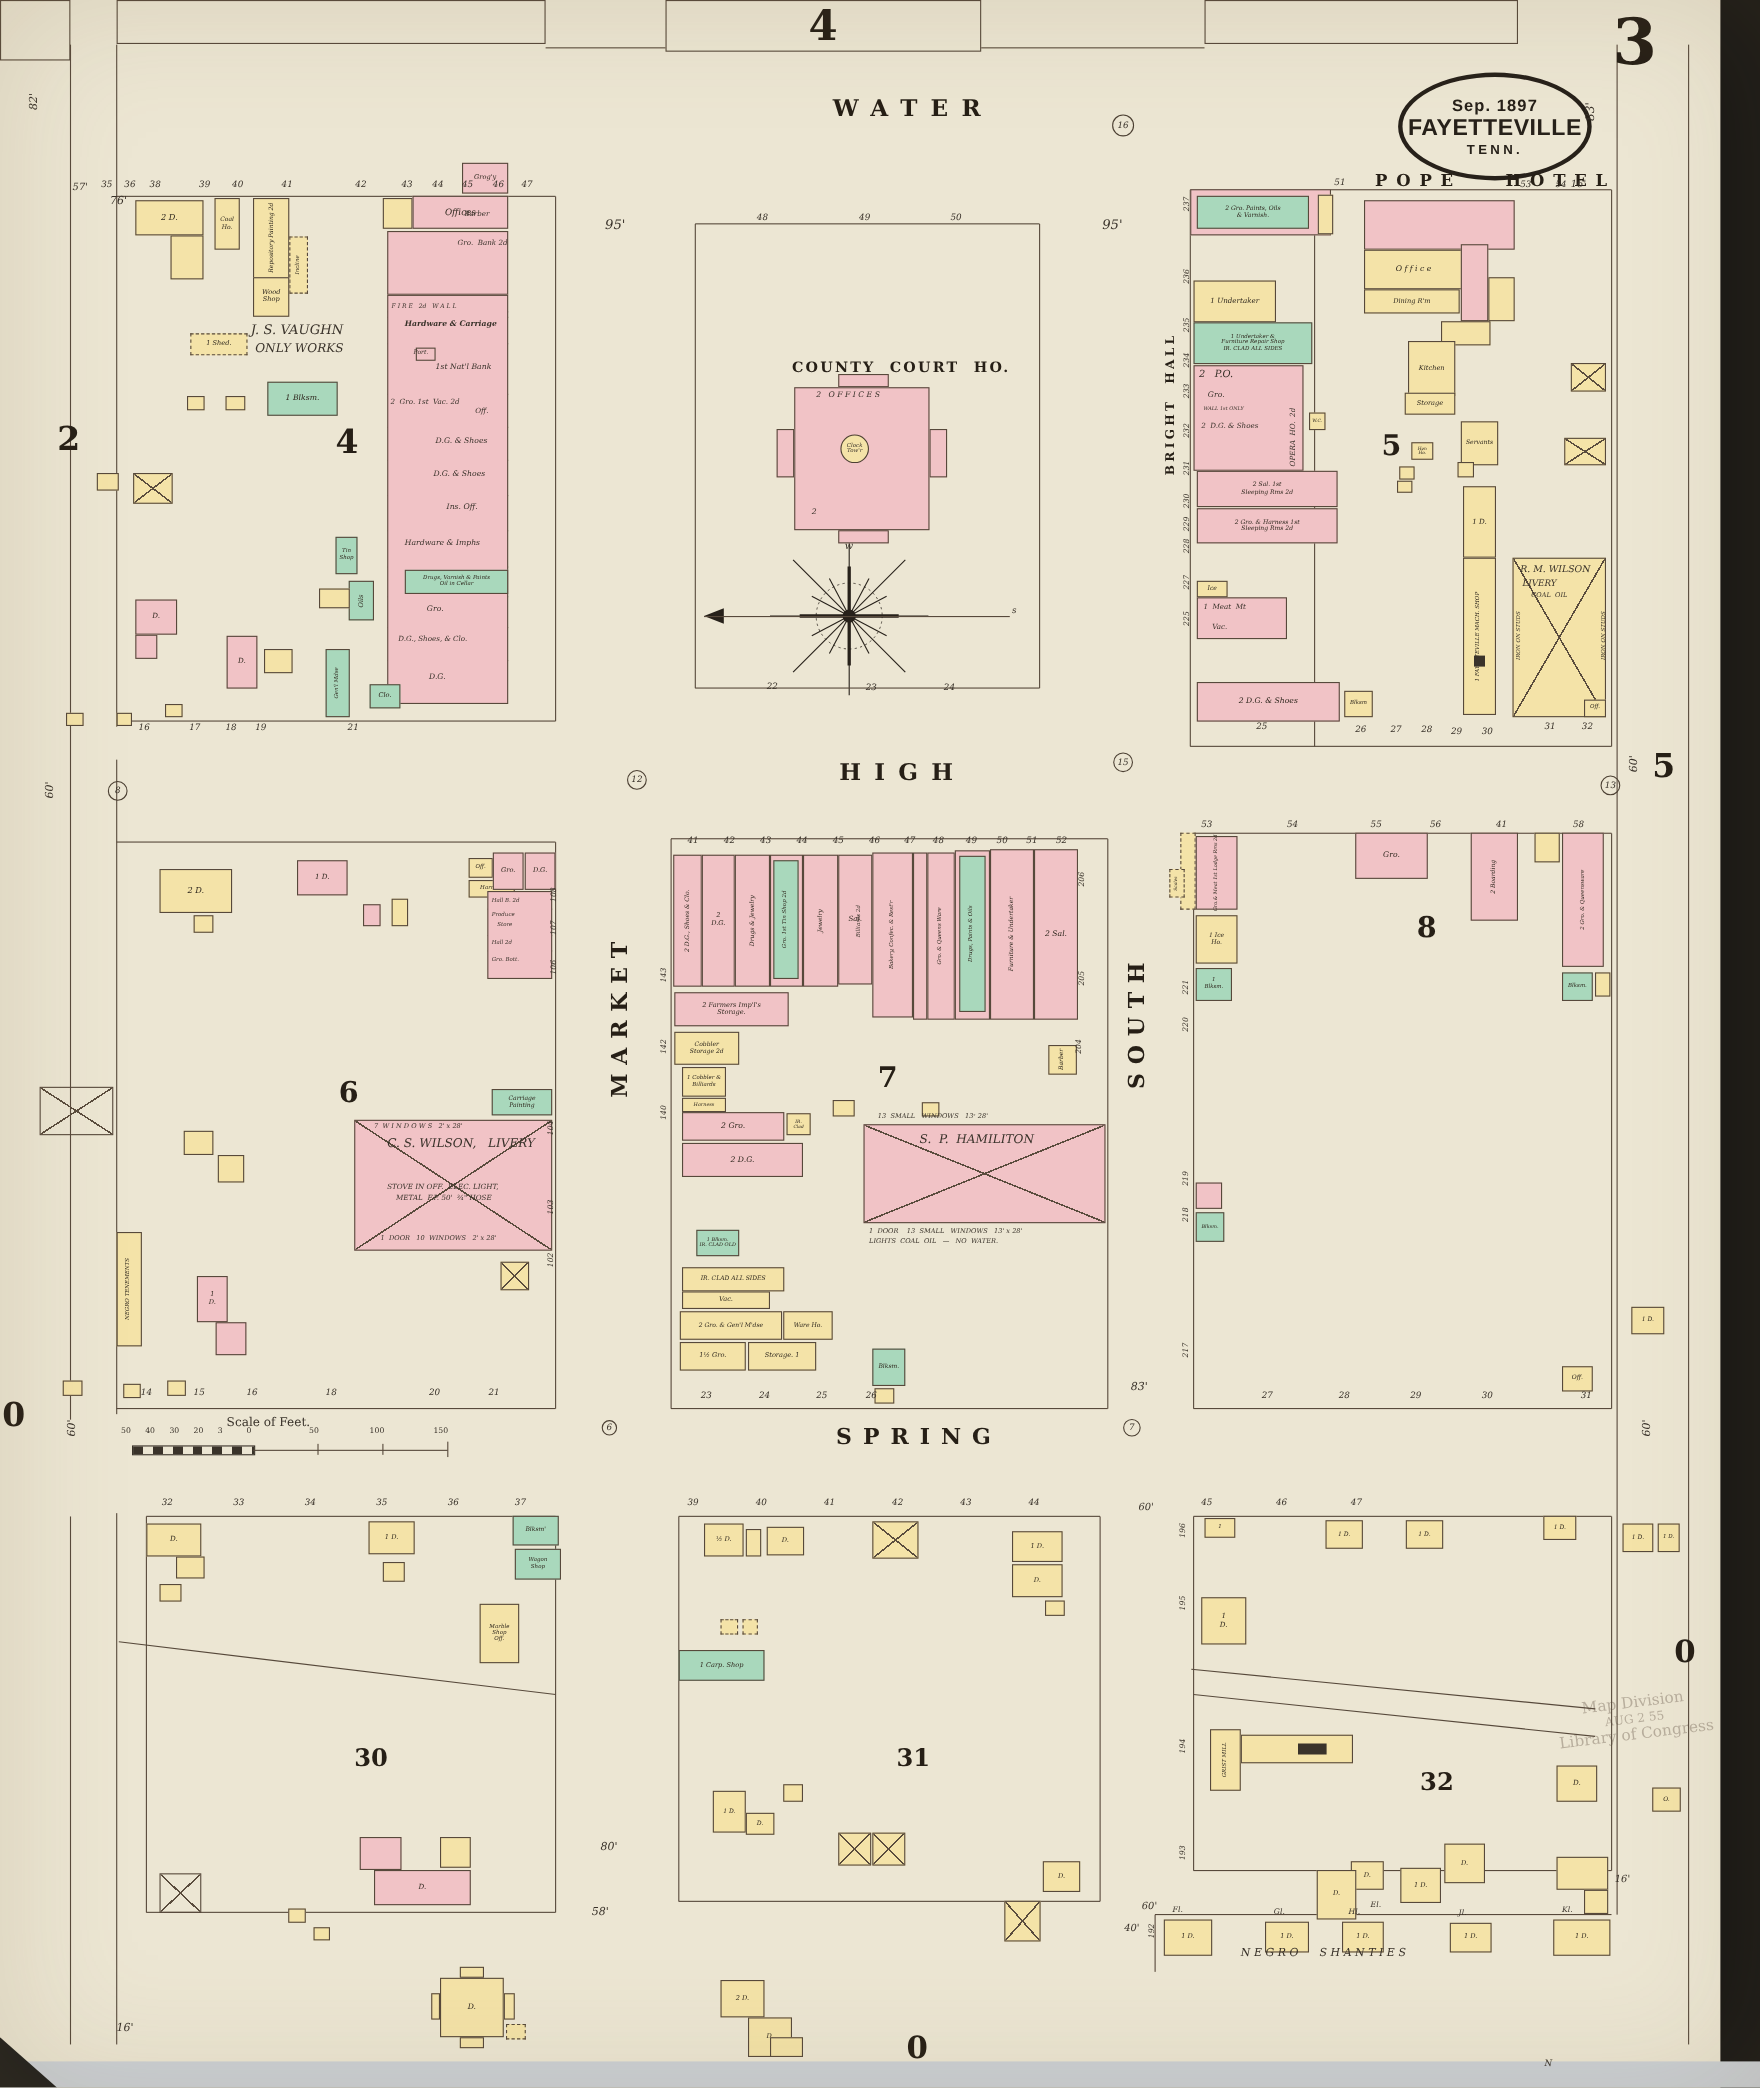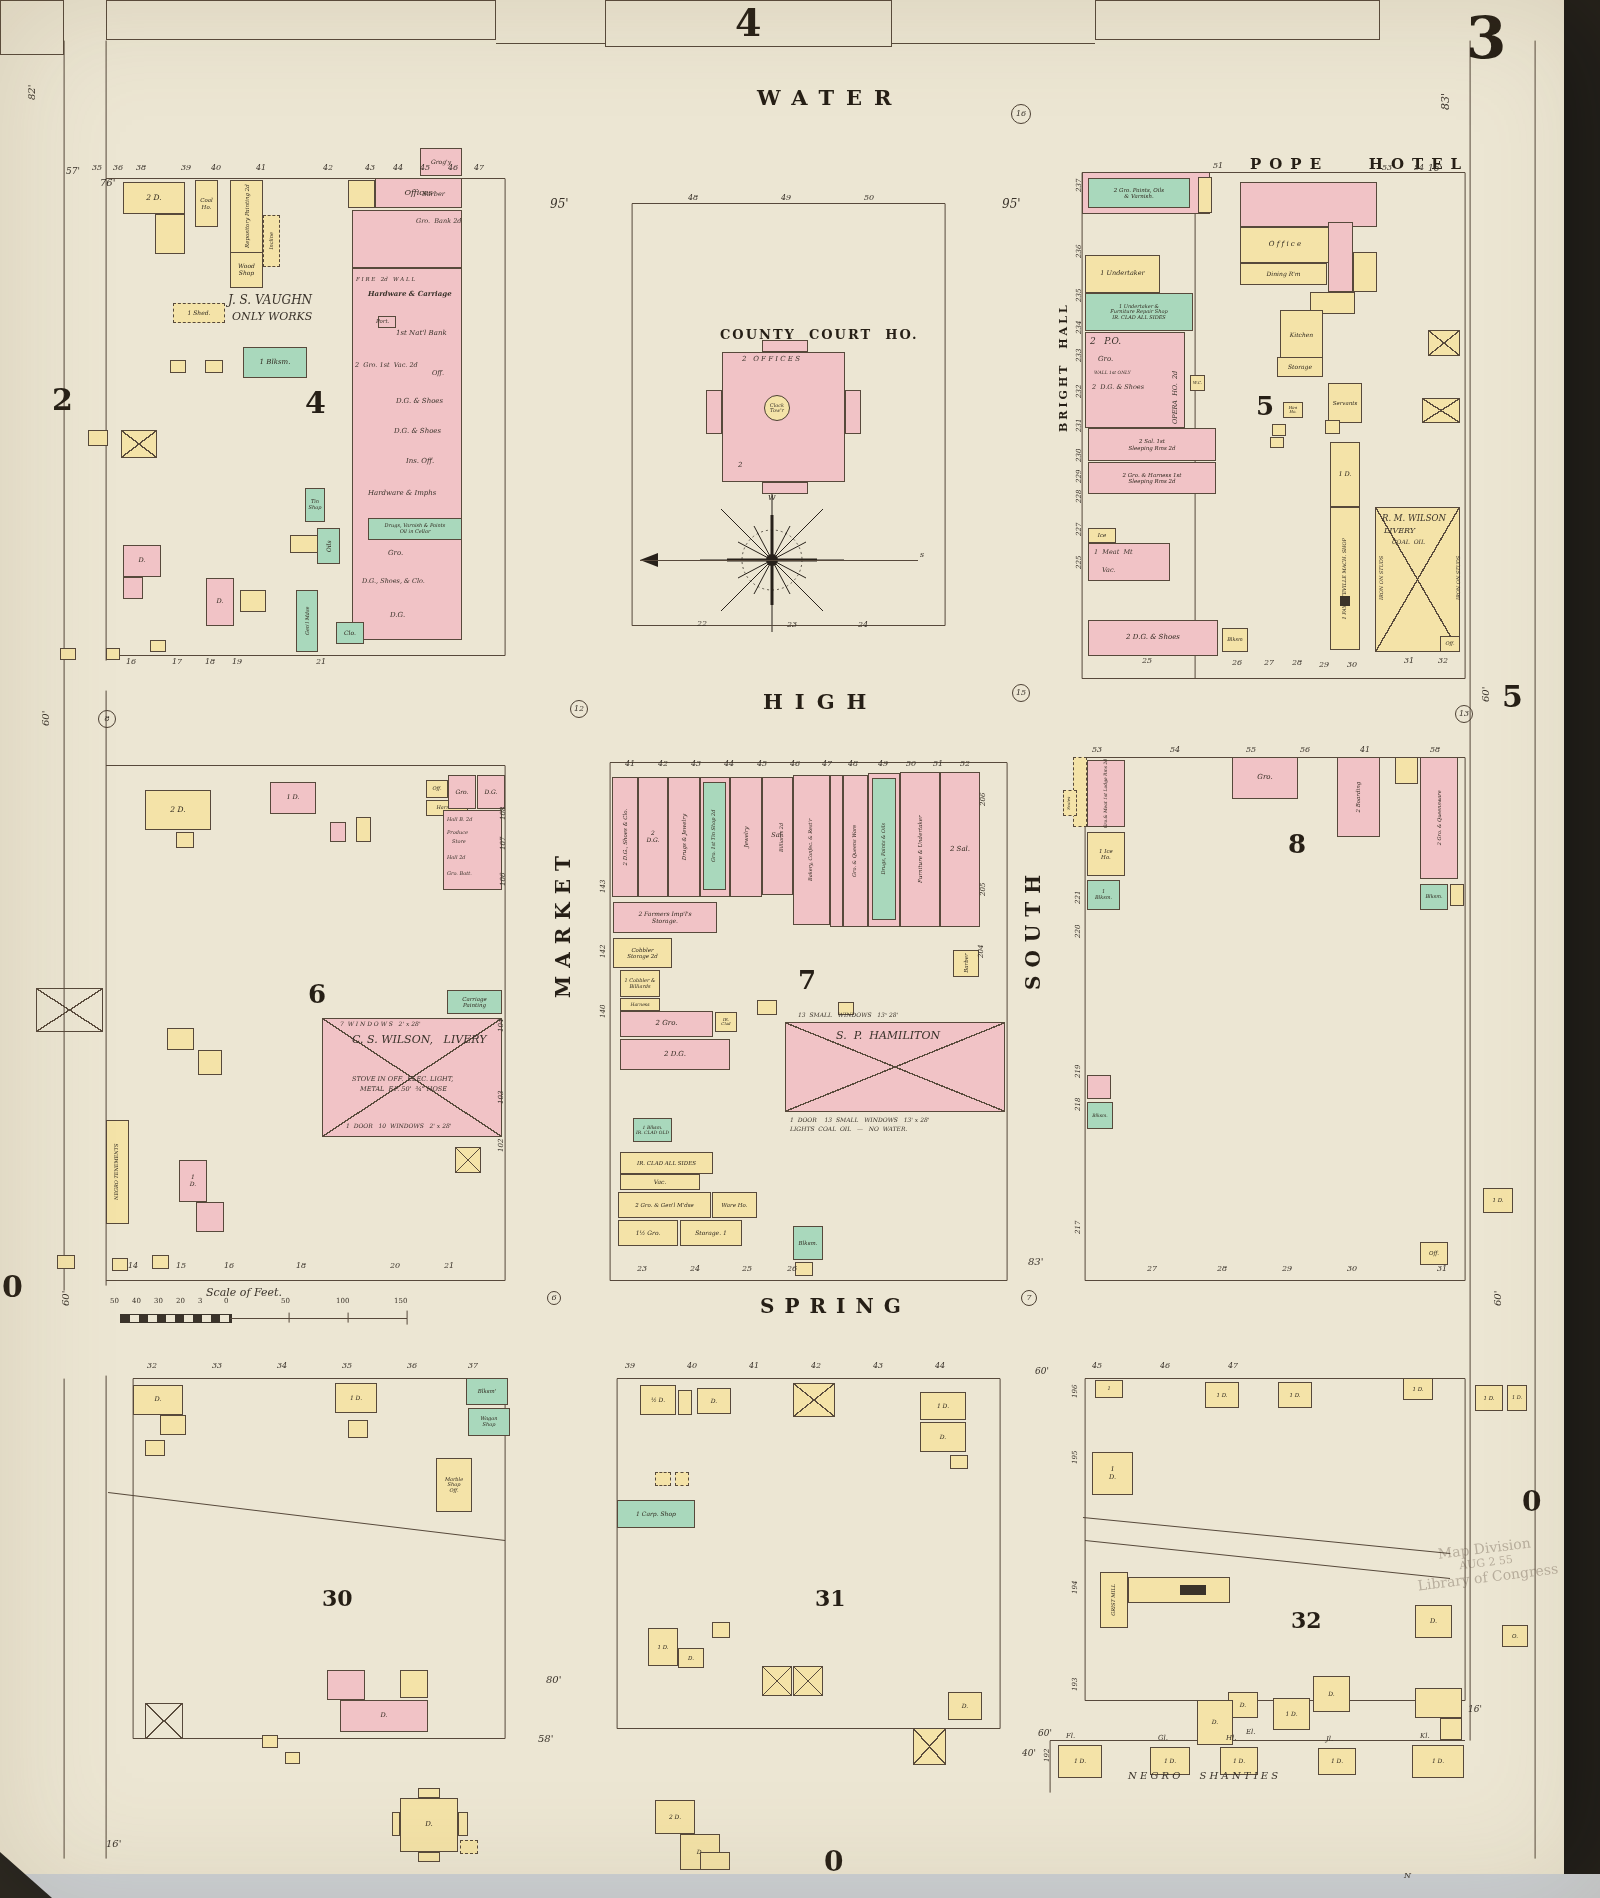--- a/index.html
+++ b/index.html
@@ -29,40 +29,45 @@
   
   #logo{position:absolute;left:1271px;top:66px;width:168px;height:90px;border:4px solid #27211a;
         border-radius:50%;display:flex;flex-direction:column;align-items:center;justify-content:center;
         font-family:"Liberation Sans",sans-serif;color:#27211a;background:transparent;}
   #logo .l1{font-size:15px;font-weight:bold;letter-spacing:1px;}
   #logo .l2{font-size:21px;font-weight:bold;letter-spacing:.5px;}
   #logo .l3{font-size:12px;font-weight:bold;letter-spacing:3px;}
   
   #scalebar{position:absolute;left:120px;top:1314px;width:110px;height:7px;border:1px solid #3a332a;
         background:repeating-linear-gradient(90deg,#3a332a 0 9px,#ece6d3 9px 18px);}
-  #scale-title{position:absolute;left:206px;top:1286px;font-size:11px;font-style:italic;color:#39322a;}
+  #scale-title{position:absolute;left:206px;top:1286px;font-size:11px;color:#39322a;}
   
   #stamp{position:absolute;left:1386px;top:1540px;width:200px;transform:rotate(-7deg);
          color:#b3a998;text-align:center;opacity:.9;}
   #stamp .s1{font-size:14px;}#stamp .s2{font-size:11px;}#stamp .s3{font-size:14px;}
   
   #compass{position:absolute;left:692px;top:480px;}
   #arrowhead{position:absolute;left:640px;top:553px;width:0;height:0;
      border-right:18px solid #27211a;border-top:7px solid transparent;border-bottom:7px solid transparent;}
   
   #edge-right{position:absolute;right:0;top:0;width:36px;height:100%;background:#181715;}
   #edge-bottom{position:absolute;left:0;top:1874px;width:100%;height:24px;background:#ccd1d6;}
   #edge-corner{position:absolute;left:0;top:1842px;width:52px;height:56px;background:#201f1c;
      clip-path:polygon(0 18%,100% 100%,0 100%);}
 </style>
 </head>
 <body>
 
 <div id="sheet">
 
+  <div id="logo">
+    <span class="l1">Sep. 1897</span>
+    <span class="l2">FAYETTEVILLE</span>
+    <span class="l3">TENN.</span>
+  </div>
 
   <svg id="compass" width="160" height="160" viewBox="0 0 160 160">
     <g stroke="#27211a" stroke-width="1">
       <line x1="80" y1="8" x2="80" y2="152"></line>
       <line x1="8" y1="80" x2="152" y2="80"></line>
       <line x1="29" y1="29" x2="131" y2="131"></line>
       <line x1="131" y1="29" x2="29" y2="131"></line>
       <line x1="80" y1="35" x2="80" y2="125" stroke-width="3"></line>
       <line x1="35" y1="80" x2="125" y2="80" stroke-width="3"></line>
       <line x1="46" y1="62" x2="114" y2="98"></line>

